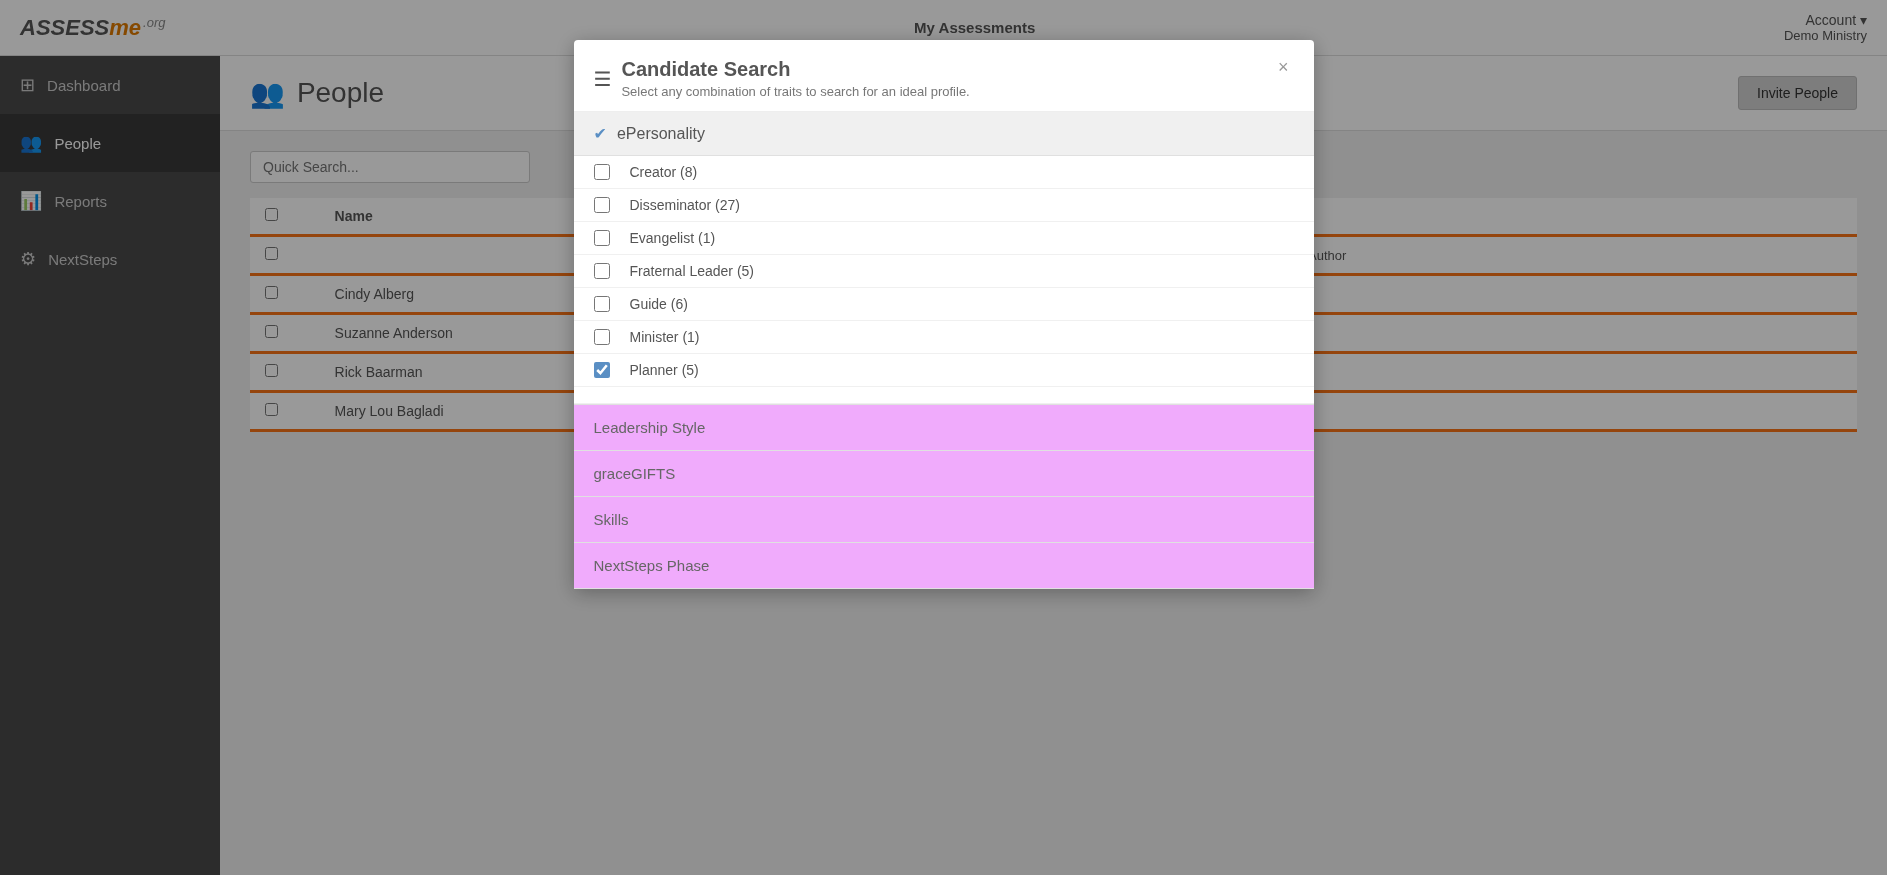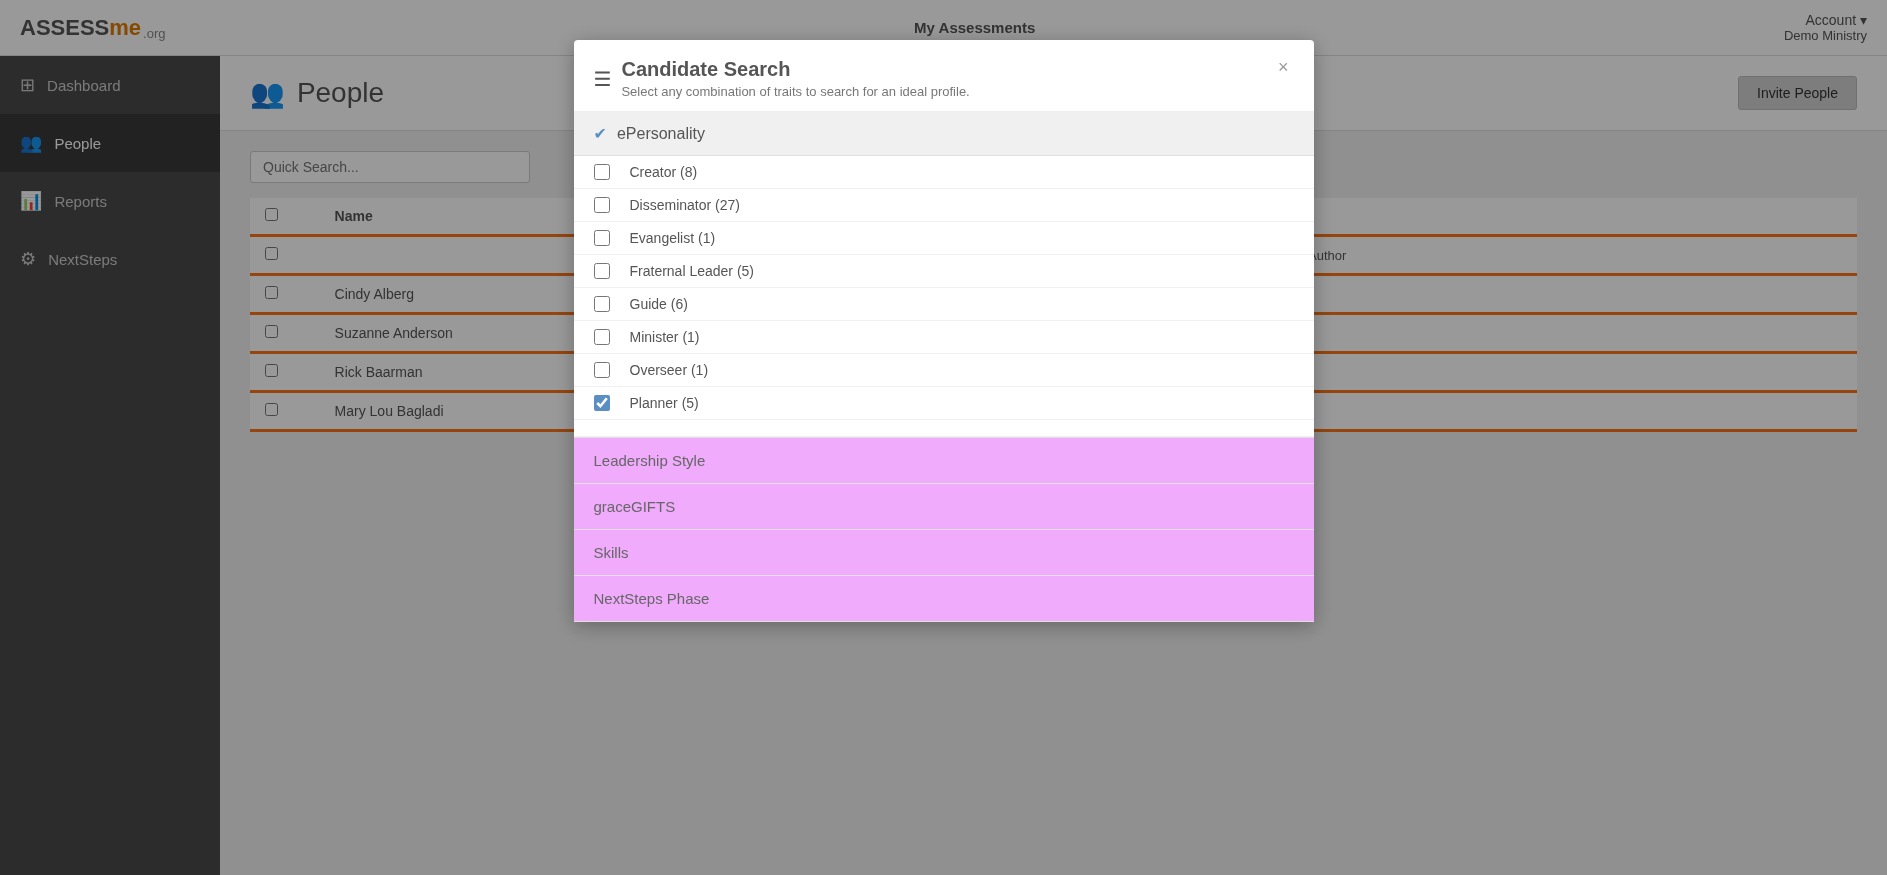--- a/index.html
+++ b/index.html
@@ -4,21 +4,21 @@
   <style>
     * { box-sizing: border-box; margin: 0; padding: 0; }
     body { font-family: Arial, sans-serif; font-size: 14px; background: #e8e8e8; color: #333; }
 
     
     .top-nav {
       display: flex; align-items: center; justify-content: space-between;
       background: #fff; height: 56px; padding: 0 20px;
       border-bottom: 1px solid #ddd; position: relative; z-index: 1;
     }
-    .logo { display: flex; align-items: flex-end; }
+    .logo { display: flex; align-items: flex-start; font-style: italic; }
     .logo-text { font-size: 22px; font-weight: bold; color: #555; }
     .logo-text span { color: #e07b00; }
     .logo-org { font-size: 13px; color: #888; margin-left: 2px; }
     .top-nav-center { font-size: 15px; color: #555; font-weight: bold; }
     .top-nav-right { display: flex; flex-direction: column; align-items: flex-end; }
     .account-link { color: #555; font-size: 14px; cursor: pointer; }
     .ministry-name { color: #555; font-size: 13px; }
 
     
     .app-layout { display: flex; height: calc(100vh - 56px); }
@@ -259,24 +259,20 @@
         </div>
         <div class="checkbox-item">
           <input type="checkbox" style="">
           <span class="checkbox-label">Guide (6)</span>
         </div>
         <div class="checkbox-item">
           <input type="checkbox" style="">
           <span class="checkbox-label">Minister (1)</span>
         </div>
         <div class="checkbox-item">
-          <input type="checkbox" style="">
-          <span class="checkbox-label">Overseer (1)</span>
-        </div>
-        <div class="checkbox-item">
           <input type="checkbox" checked="" style="">
           <span class="checkbox-label">Planner (5)</span>
         </div>
         <div class="checkbox-item">
           
           
         </div>
       </div>
 
       <div class="collapsed-section">

